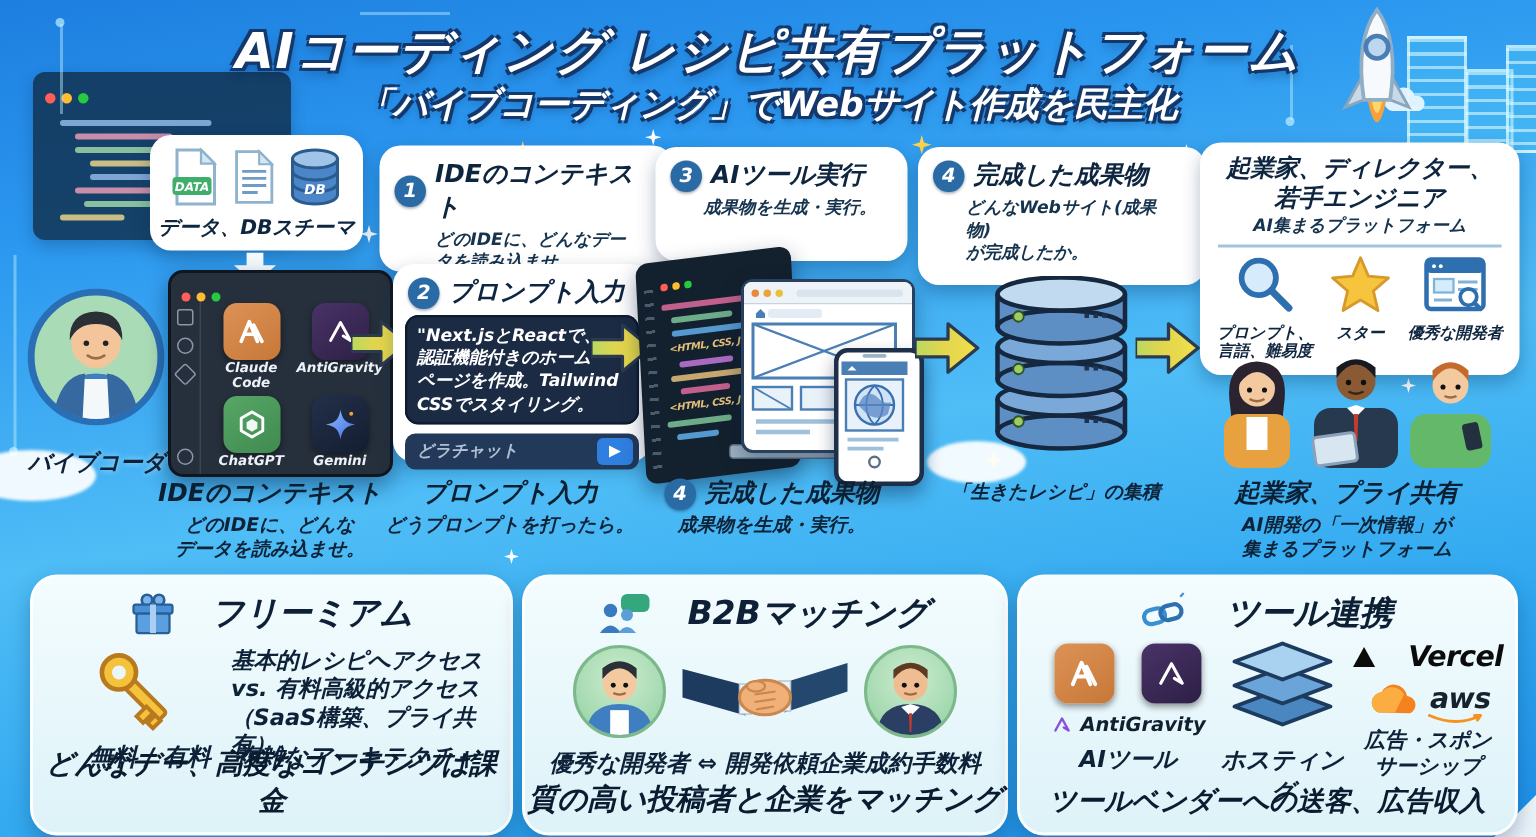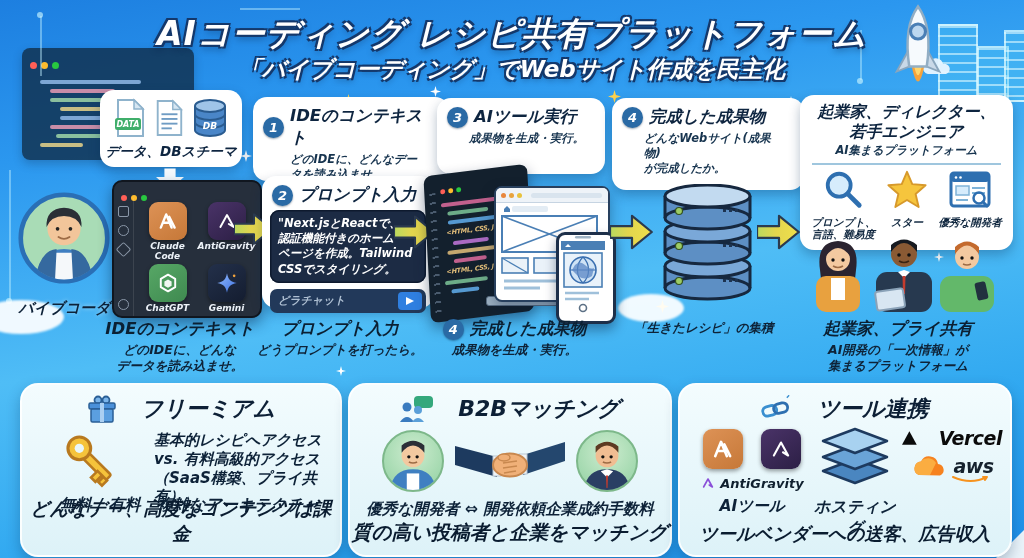--- a/index.html
+++ b/index.html
@@ -662,18 +662,20 @@
           <path d="M9 19 a7 7 0 0 1 2-13.5 A9 9 0 0 1 28 8 a6 6 0 0 1 2 11.5 Z" fill="#f6821f"></path>
           <path d="M9 19 a7 7 0 0 1 2-13.5 A9 9 0 0 1 26 7 L20 19 Z" fill="#fbad41"></path>
           </svg>
         <span style="position:relative;display:inline-block">
           <span style="font-size:19px;font-weight:800;color:#16222e;letter-spacing:-.5px">aws</span>
           <svg width="40" height="9" viewBox="0 0 40 9" style="position:absolute;left:-2px;bottom:-7px">
             <path d="M2 2 Q20 10 36 2 M36 2 l-4 0 m4 0 l-2 3" fill="none" stroke="#f6921e" stroke-width="2" stroke-linecap="round"></path>
             </svg>
         </span>
       </div>
+      <div class="midlbl pre" style="margin-top:9px;font-size:14px;line-height:1.2">広告・スポン
+サーシップ</div>
     </div>
 
     <div class="card-footer" style="font-size:18px">ツールベンダーへの送客、広告収入</div>
   </div>
 
 </div>
 
 </body></html>

